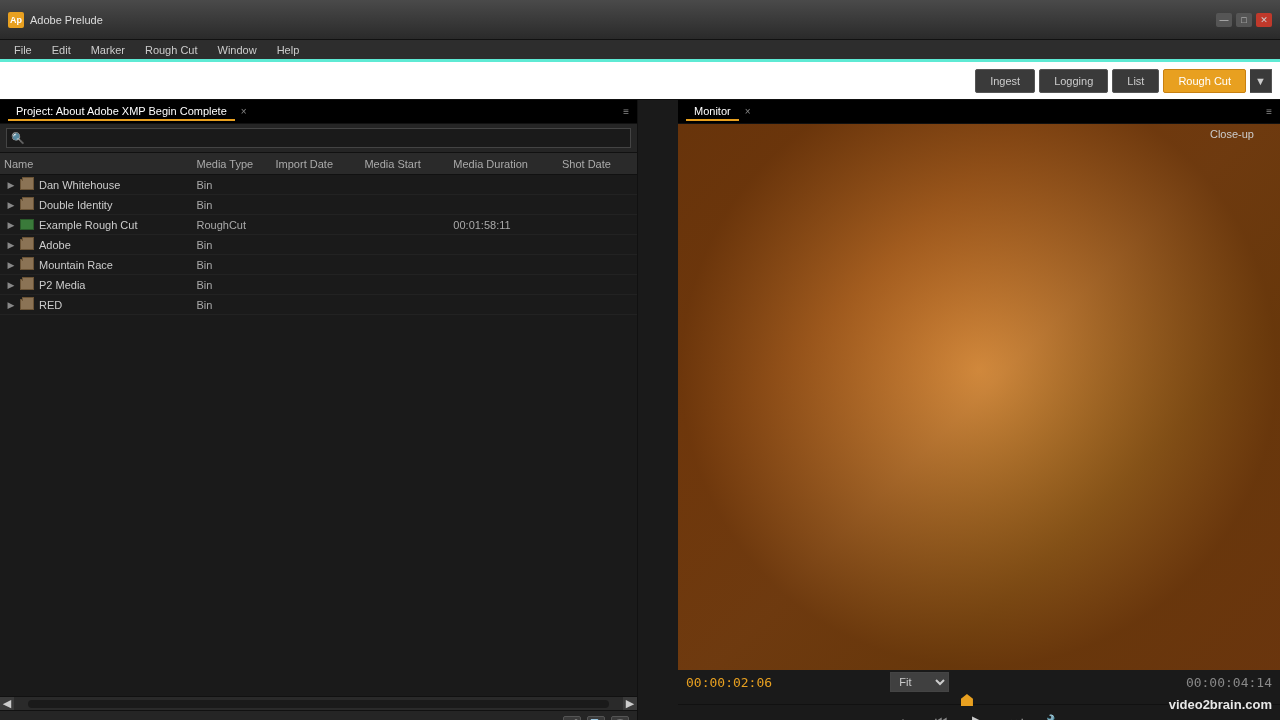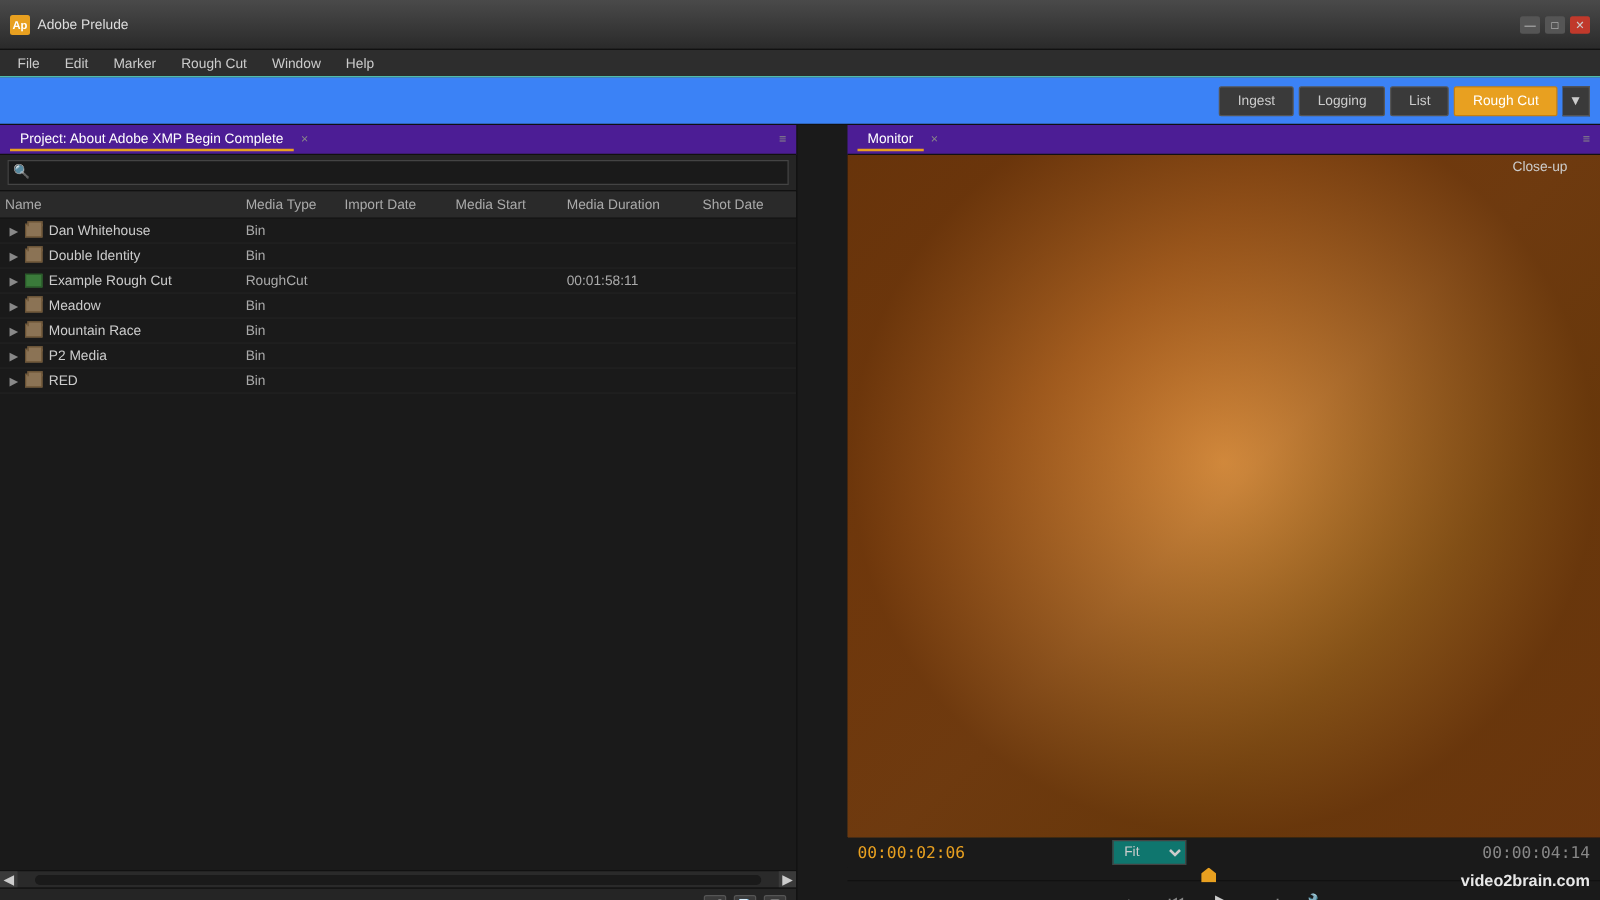--- a/index.html
+++ b/index.html
@@ -46,33 +46,33 @@
     .win-btn.maximize { background: #555; }
     .win-btn.close { background: #c0392b; }
 
     
     #menubar {
       height: 22px;
       background: #2d2d2d;
       display: flex;
       align-items: center;
       padding: 0 4px;
-      border-bottom: 1px solid #5eead4;
+      border-bottom: 3px solid #5eead4;
     }
     #menubar .menu-item {
       padding: 2px 10px;
       cursor: pointer;
       color: #ccc;
       font-size: 11px;
     }
 
     
     #toolbar {
       height: 38px;
-      background: #3b82f6;
+      background: #ffffff;
       display: flex;
       align-items: center;
       justify-content: flex-end;
       padding: 0 8px;
       border-bottom: 1px solid #111;
       gap: 4px;
     }
     .toolbar-btn {
       height: 24px;
       padding: 0 14px;
@@ -116,21 +116,21 @@
     #right-panel {
       flex: 1;
       display: flex;
       flex-direction: column;
       margin-left: 40px;
     }
 
     
     .panel-header {
       height: 24px;
-      background: #4c1d95;
+      background: #000000;
       border-bottom: 1px solid #111;
       display: flex;
       align-items: center;
       padding: 0 8px;
       gap: 4px;
     }
     .panel-tab {
       font-size: 11px;
       color: #ccc;
       padding: 2px 8px;
@@ -319,21 +319,21 @@
       margin-left: auto;
       color: #888;
       font-size: 13px;
       font-family: monospace;
     }
     .fit-dropdown {
       margin: 0 auto;
       display: flex; align-items: center; gap: 2px;
     }
     .fit-select {
-      background: #0f766e;
+      background: #404040;
       border: 1px solid #444;
       color: #ccc;
       font-size: 11px;
       padding: 1px 4px;
       height: 20px;
     }
     .playhead-track {
       height: 10px;
       background: #1a1a1a;
       position: relative;
@@ -467,21 +467,21 @@
               <div class="col-media-start"></div>
               <div class="col-media-duration" style="font-size: 11px; color: rgb(170, 170, 170);">00:01:58:11</div>
               <div class="col-shot-date"></div>
             </div>
             <div class="table-row">
               <div class="col-name" style="display: flex; align-items: center;">
                 <div class="row-expander">▶</div>
                 <div class="row-icon">
                   <div class="bin-icon"></div>
                 </div>
-                <span class="row-name-text">Meadow</span>
+                <span class="row-name-text">Adobe</span>
               </div>
               <div class="col-media-type" style="font-size: 11px; color: rgb(170, 170, 170);">Bin</div>
               <div class="col-import-date"></div>
               <div class="col-media-start"></div>
               <div class="col-media-duration" style="font-size: 11px; color: rgb(170, 170, 170);"></div>
               <div class="col-shot-date"></div>
             </div>
             <div class="table-row">
               <div class="col-name" style="display: flex; align-items: center;">
                 <div class="row-expander">▶</div>

